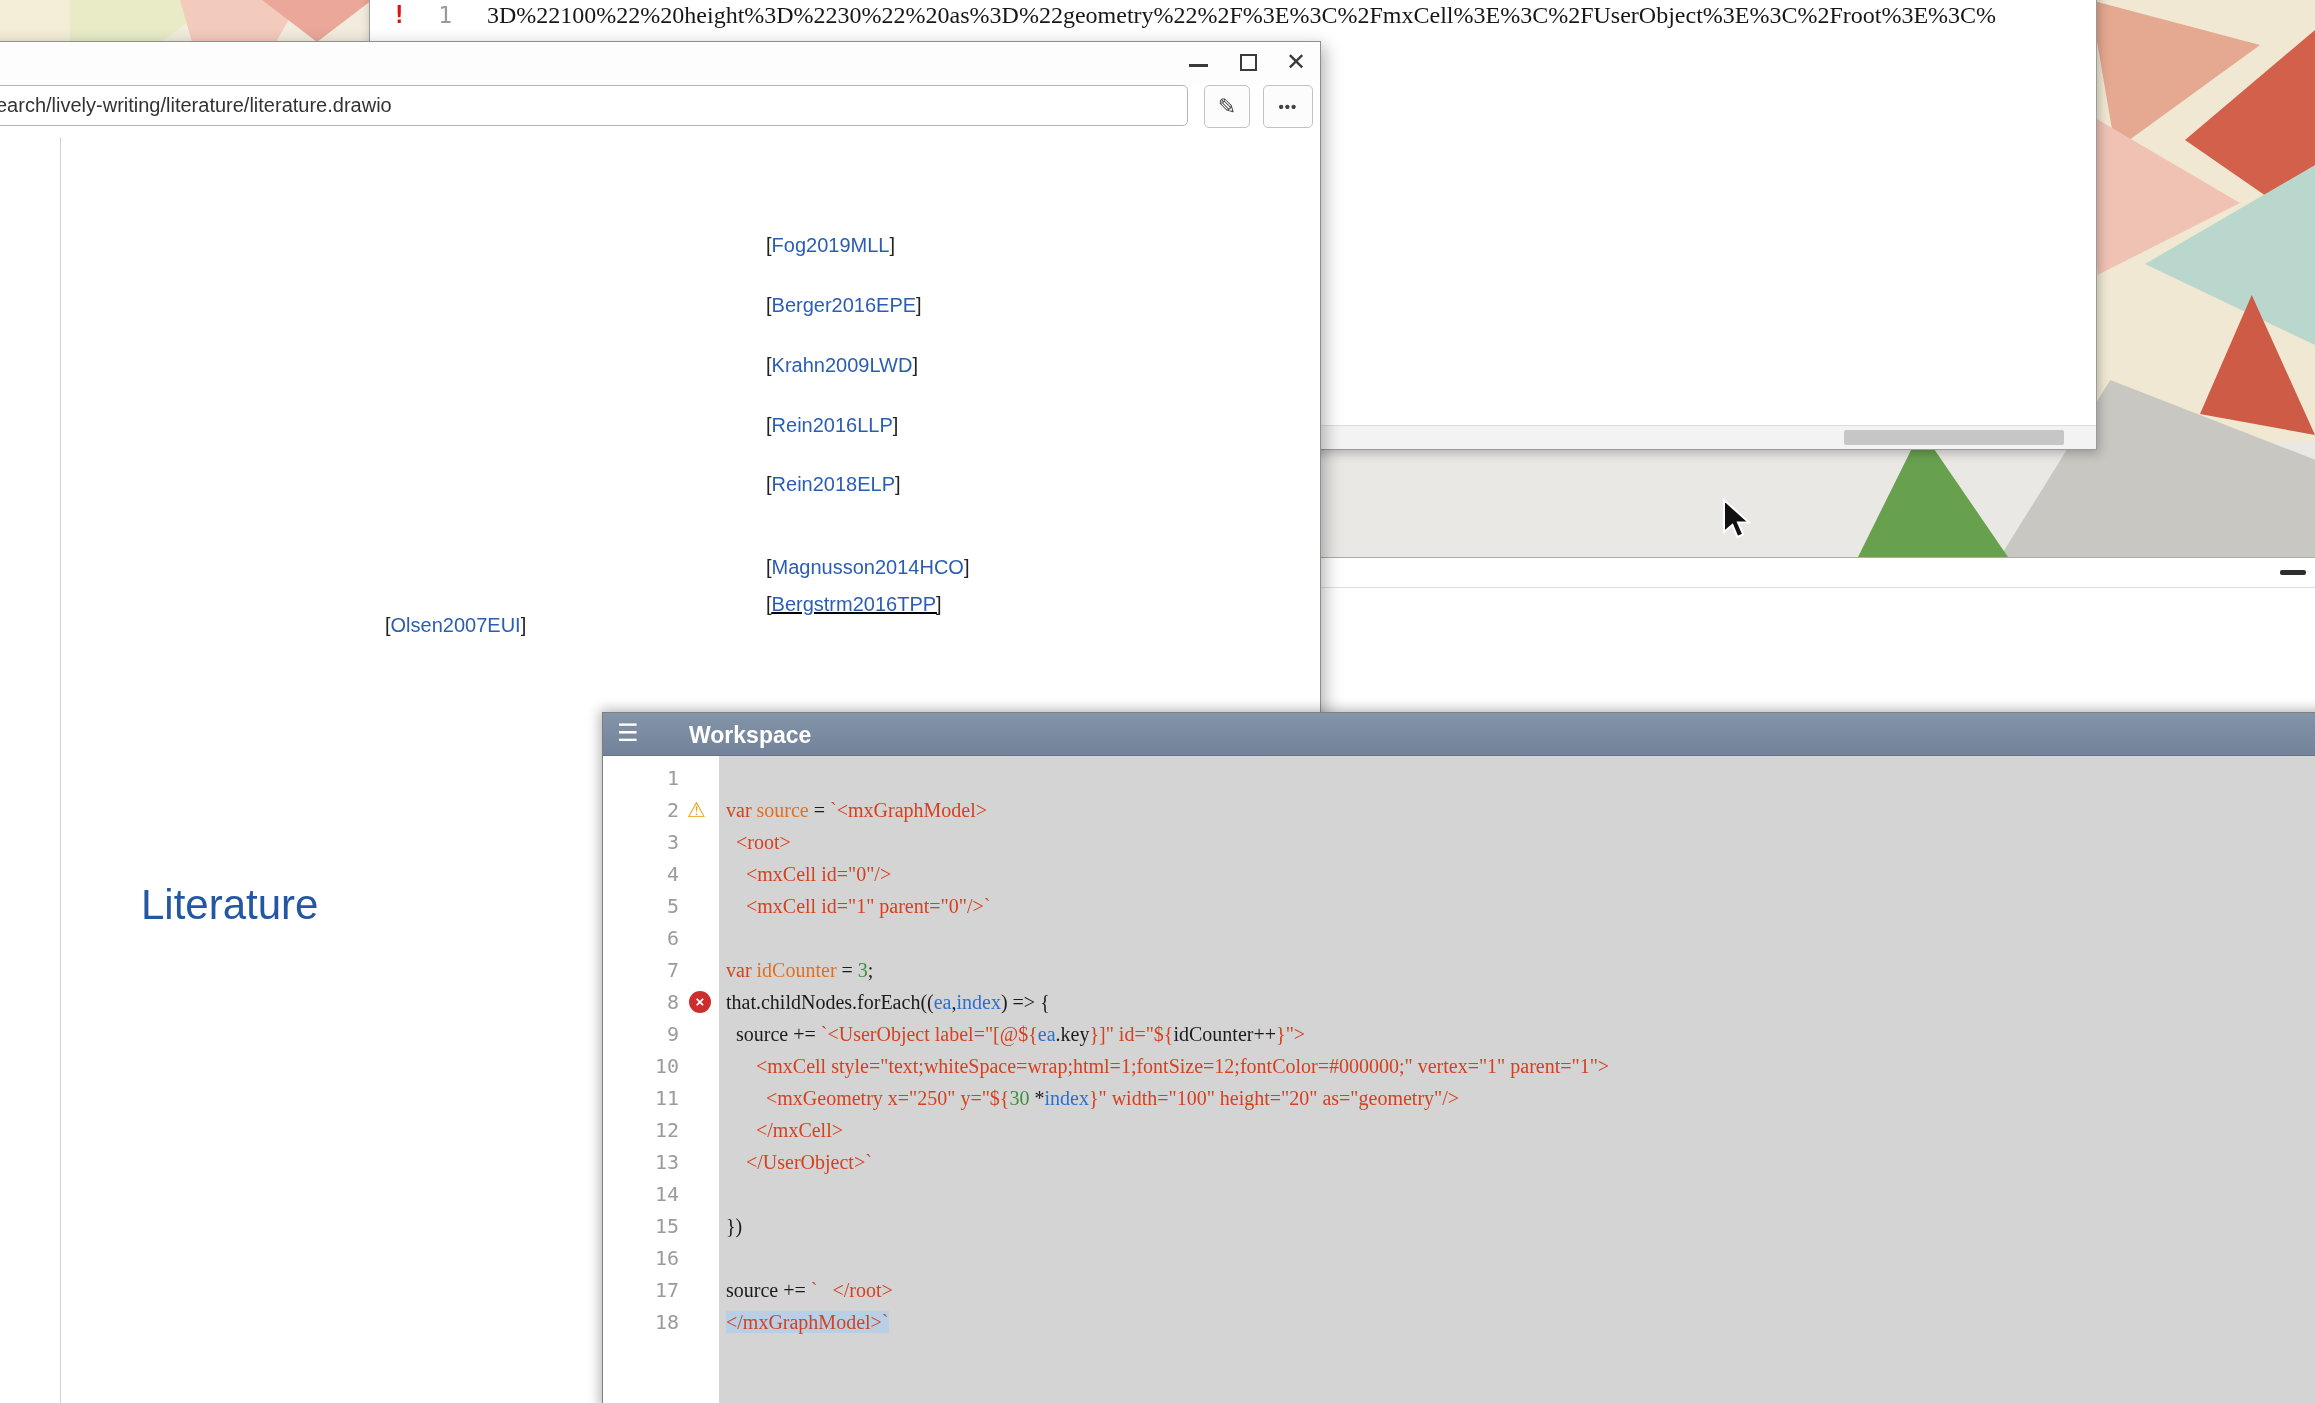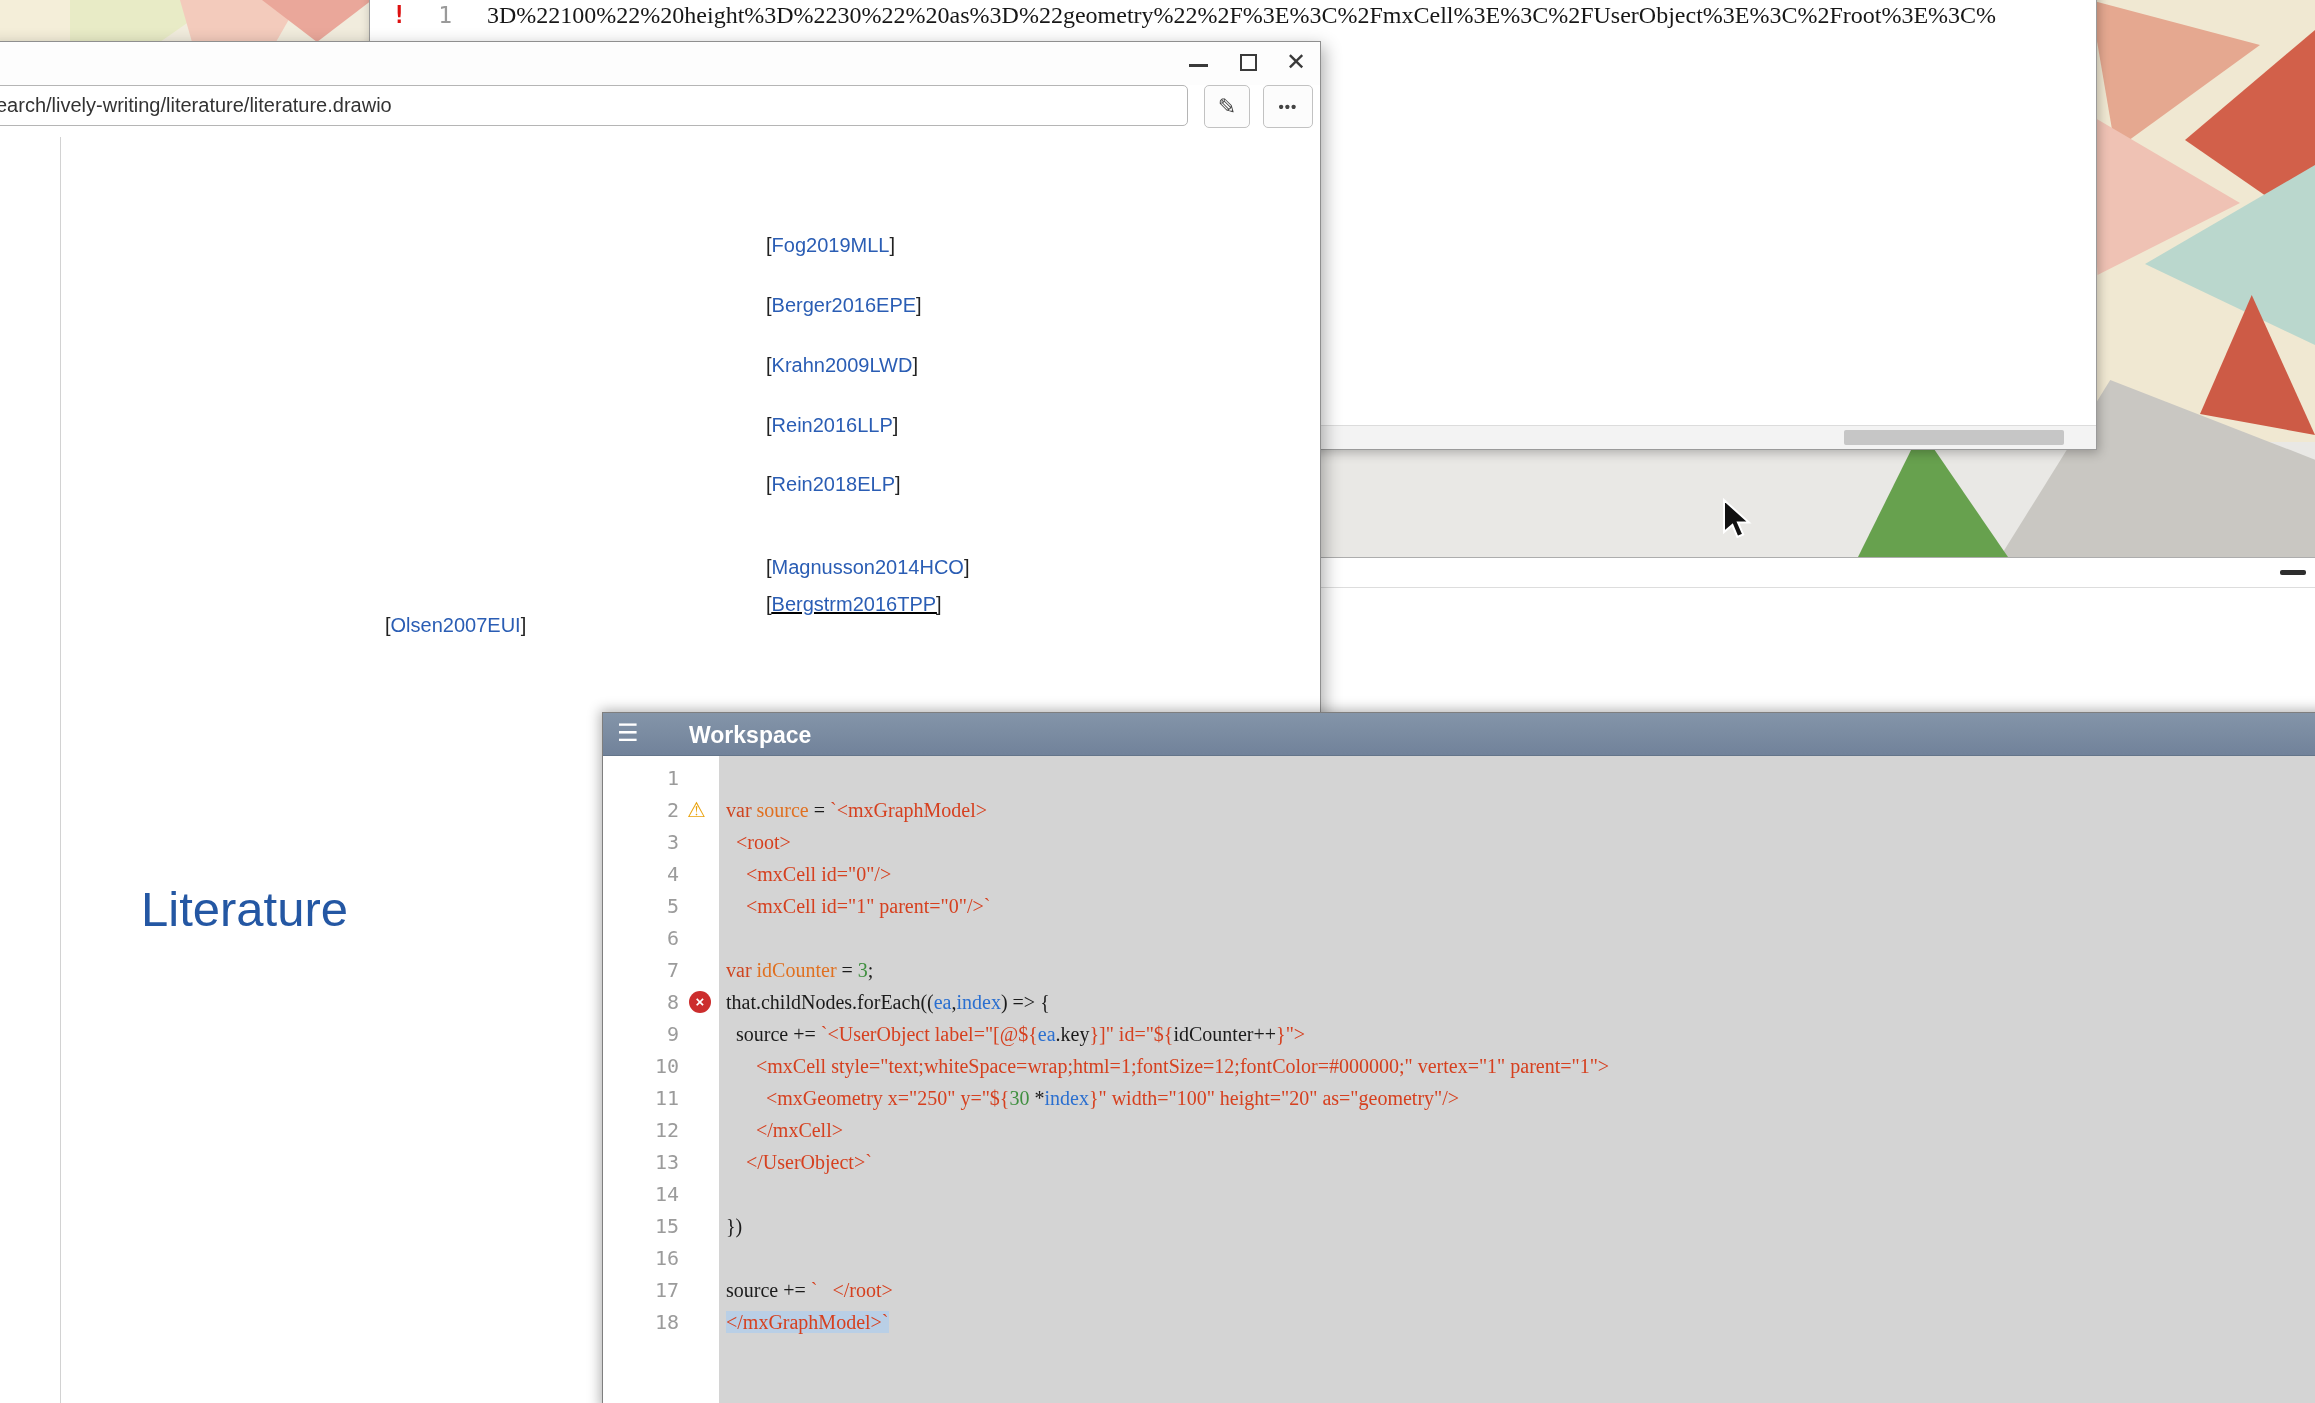--- a/index.html
+++ b/index.html
@@ -41,21 +41,21 @@
   .dw-btn { position:absolute; top:43px; height:43px; background:#fcfcfc; border:1px solid #c2c2c2; border-radius:5px; color:#444; text-align:center; }
   .dw-edit { left:1223px; width:46px; font-size:22px; line-height:40px; }
   .dw-more { left:1282px; width:50px; font-size:15px; font-weight:bold; letter-spacing:1px; line-height:40px; }
   .dw-yellow { position:absolute; left:1286px; top:95px; width:22px; height:18px; background:var(--marker_yellow,#f6e83b); }
   .dw-content { position:absolute; left:0; top:87px; right:0; bottom:0; background:#fff; overflow:hidden; }
   .dw-vline { position:absolute; left:79px; top:8px; bottom:0; width:1px; background:#d2d2d2; }
   .citation { position:absolute; left:785px; font-size:20px; white-space:nowrap; }
   .bracket { color:#222; }
   .cit-label { color:var(--link,#2a5db4); }
   .olsen { left:404px; top:485px; }
-  .dw-heading { position:absolute; left:160px; top:752px; font-size:49px; color:var(--heading,#2457a3); }
+  .dw-heading { position:absolute; left:160px; top:752px; font-size:42px; color:var(--heading,#2457a3); }
 
   
   #workspace { position:absolute; left:602px; top:712px; width:1730px; height:700px;
                background:#d4d4d4; border:1px solid #7e7e7e; box-shadow:-2px -2px 12px rgba(0,0,0,.3); }
   .ws-titlebar { position:absolute; left:0; top:0; right:0; height:43px;
                  background:linear-gradient(var(--titlebar,#8495a9), #71829a); border-bottom:1px solid #64758a; }
   .ws-menu { position:absolute; left:14px; top:6px; color:#fff; font-size:24px; }
   .ws-title { position:absolute; left:86px; top:9px; color:#fff; font-size:23px; font-weight:bold; }
   .ws-gutter { position:absolute; left:0; top:43px; width:116px; bottom:0; background:#fff; padding-top:6px; }
   .gutter-row { position:relative; height:32px; }

